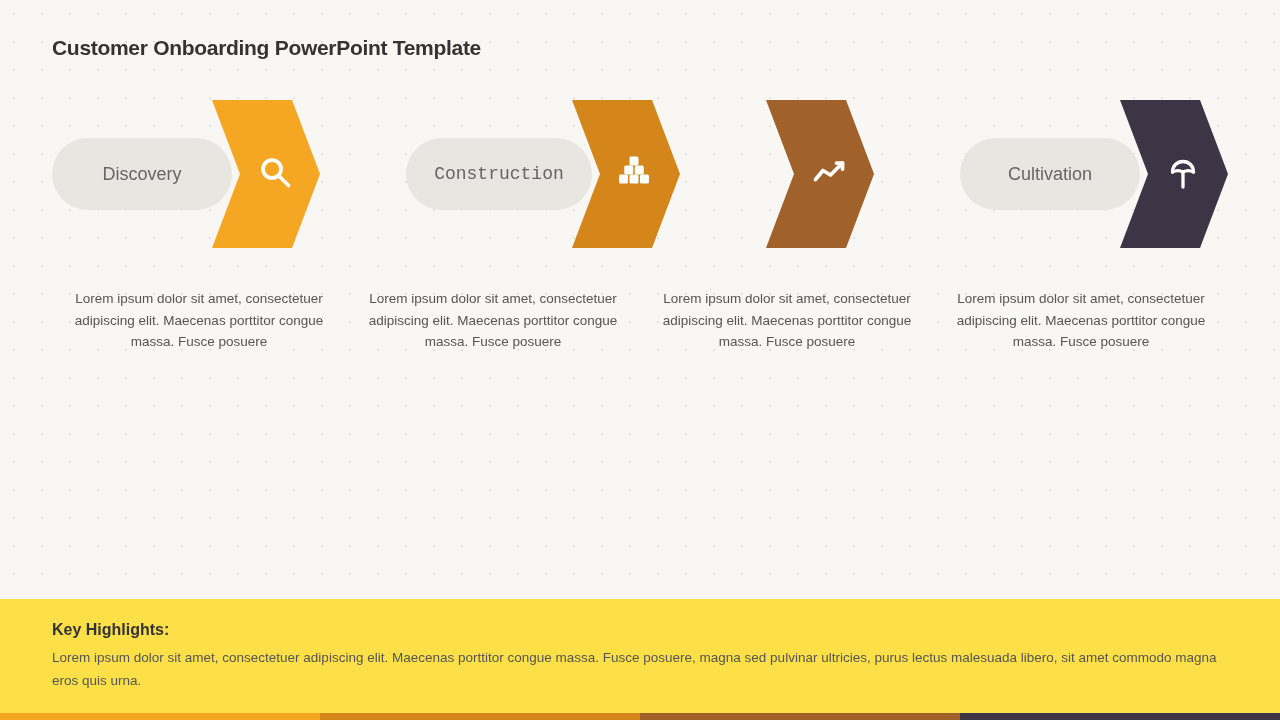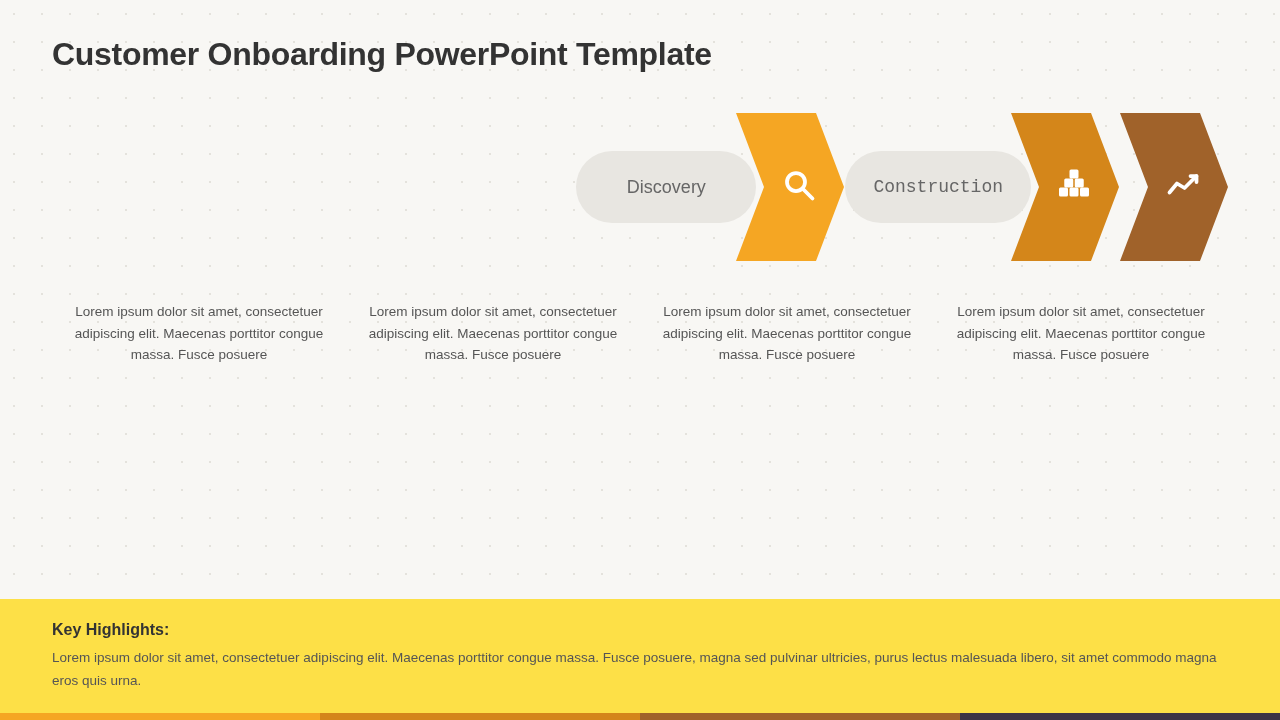--- a/index.html
+++ b/index.html
@@ -25,32 +25,32 @@
       z-index: 0;
     }
 
     .page-content {
       position: relative;
       z-index: 1;
       padding: 36px 52px 0 52px;
     }
 
     .page-title {
-      font-size: 32px;
+      font-size: 21px;
       font-weight: 700;
       color: #333;
       margin-bottom: 40px;
       letter-spacing: -0.3px;
     }
 
     
     .flow-container {
       display: flex;
       align-items: center;
-      justify-content: flex-end;
+      justify-content: space-between;
       gap: 1px;
       margin-bottom: 40px;
     }
 
     
     .step-label {
       background: #e8e6e1;
       border-radius: 40px;
       padding: 0 28px;
       height: 72px;
@@ -168,20 +168,34 @@
         <div style="position: relative; width: 108px; height: 148px; display: flex; align-items: center; justify-content: center; z-index: 3;">
           <svg width="108" height="148" viewBox="0 0 108 148">
             <polygon points="0,0 80,0 108,74 80,148 0,148 28,74" fill="#A0622A"></polygon>
           </svg>
           <div style="position: absolute; top: 50%; left: 58%; transform: translate(-50%, -50%); z-index: 4;"><svg xmlns="http://www.w3.org/2000/svg" viewBox="0 0 24 24" width="36" height="36" fill="none" stroke="white" stroke-width="2.5" stroke-linecap="round" stroke-linejoin="round">
               <polyline points="3,17 8,11 13,14 21,6"></polyline>
               <polyline points="17,6 21,6 21,10"></polyline>
             </svg></div>
         </div>
       </div>
+      <div class="chevron-wrap" style="display: flex; align-items: center;">
+        <div class="step-label" style="margin-right: -20px;">Cultivation</div>
+        <div style="position: relative; width: 108px; height: 148px; display: flex; align-items: center; justify-content: center; z-index: 3;">
+          <svg width="108" height="148" viewBox="0 0 108 148">
+            <polygon points="0,0 80,0 108,74 80,148 0,148 28,74" fill="#3D3545"></polygon>
+          </svg>
+          <div style="position: absolute; top: 50%; left: 58%; transform: translate(-50%, -50%); z-index: 4;"><svg xmlns="http://www.w3.org/2000/svg" viewBox="0 0 24 24" width="36" height="36" fill="none" stroke="white" stroke-width="2.2" stroke-linecap="round" stroke-linejoin="round">
+              <path d="M12 22V12"></path>
+              <path d="M5 12c0-4 3-7 7-7s7 3 7 7"></path>
+              <path d="M5 12c2-1 5-1 7 0"></path>
+              <path d="M19 12c-2-1-5-1-7 0"></path>
+            </svg></div>
+        </div>
+      </div>
     </div>
 
   <div class="descriptions">
 
   <div class="desc-item">Lorem ipsum dolor sit amet, consectetuer adipiscing elit. Maecenas porttitor congue massa. Fusce posuere</div>
       <div class="desc-item">Lorem ipsum dolor sit amet, consectetuer adipiscing elit. Maecenas porttitor congue massa. Fusce posuere</div>
       <div class="desc-item">Lorem ipsum dolor sit amet, consectetuer adipiscing elit. Maecenas porttitor congue massa. Fusce posuere</div>
       <div class="desc-item">Lorem ipsum dolor sit amet, consectetuer adipiscing elit. Maecenas porttitor congue massa. Fusce posuere</div>
     </div>
 </div>

